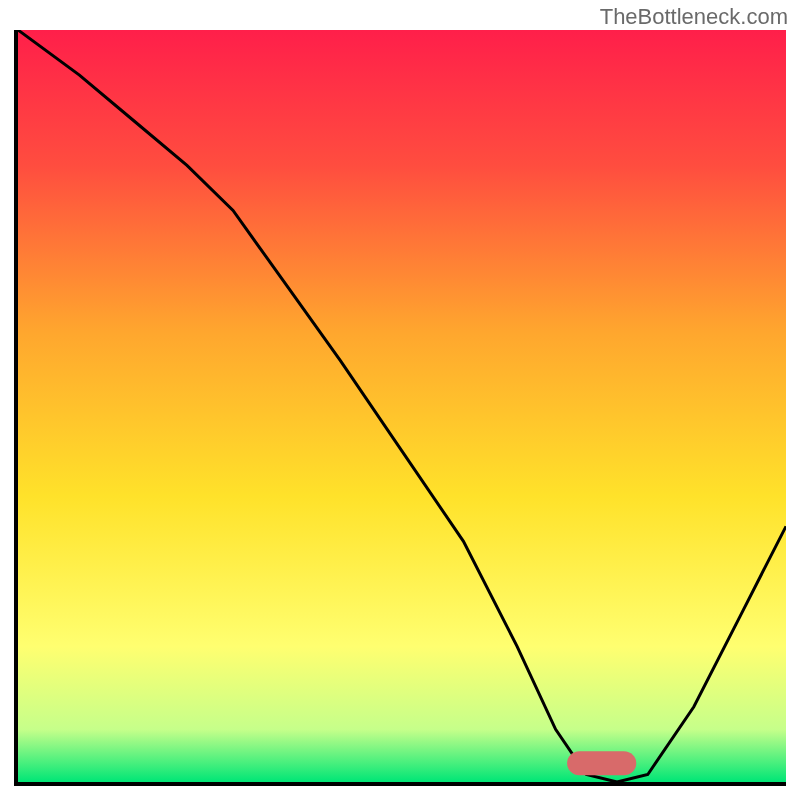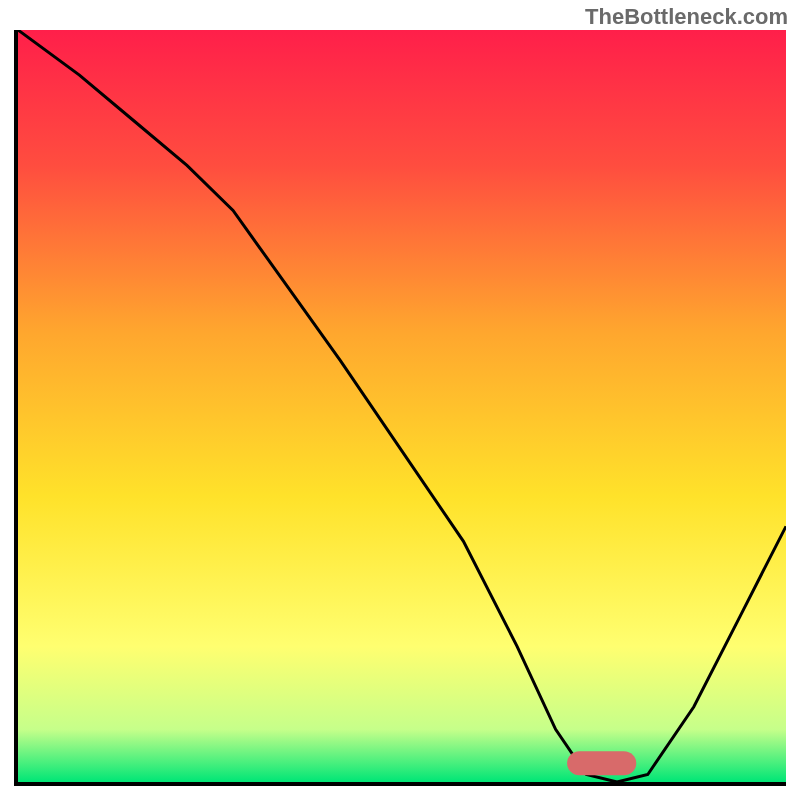--- a/index.html
+++ b/index.html
@@ -9,21 +9,21 @@
     height: 800px;
     background: #ffffff;
     font-family: Arial, Helvetica, sans-serif;
     position: relative;
   }
   .watermark {
     position: absolute;
     top: 4px;
     right: 12px;
     font-size: 22px;
-    font-weight: bold;
+    font-weight: normal;
     color: #6a6a6a;
     z-index: 10;
   }
   .chart-frame {
     position: absolute;
     top: 30px;
     left: 14px;
     width: 772px;
     height: 756px;
     border-left: 4px solid #000;

